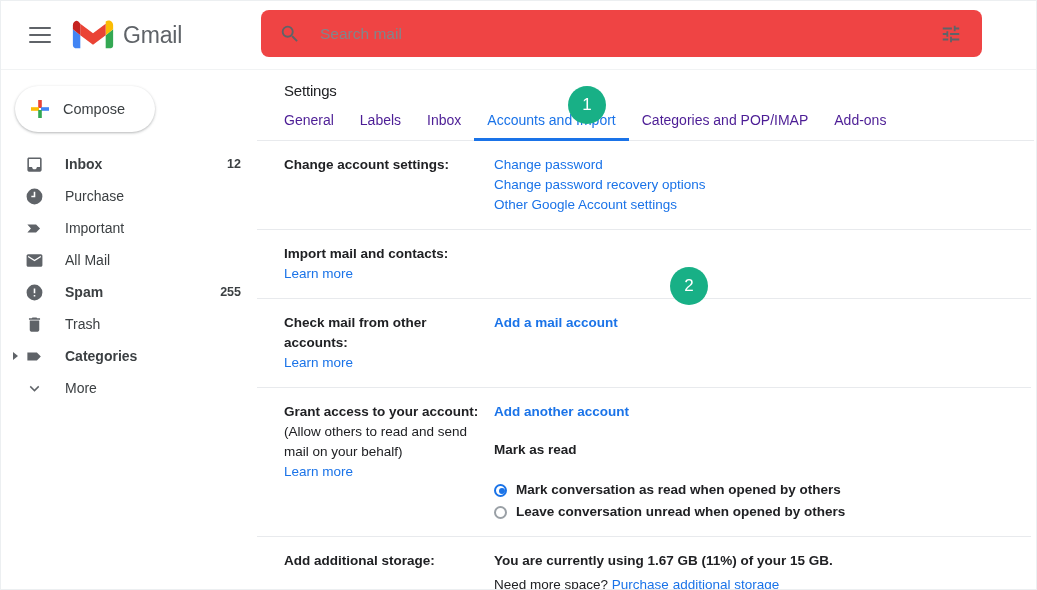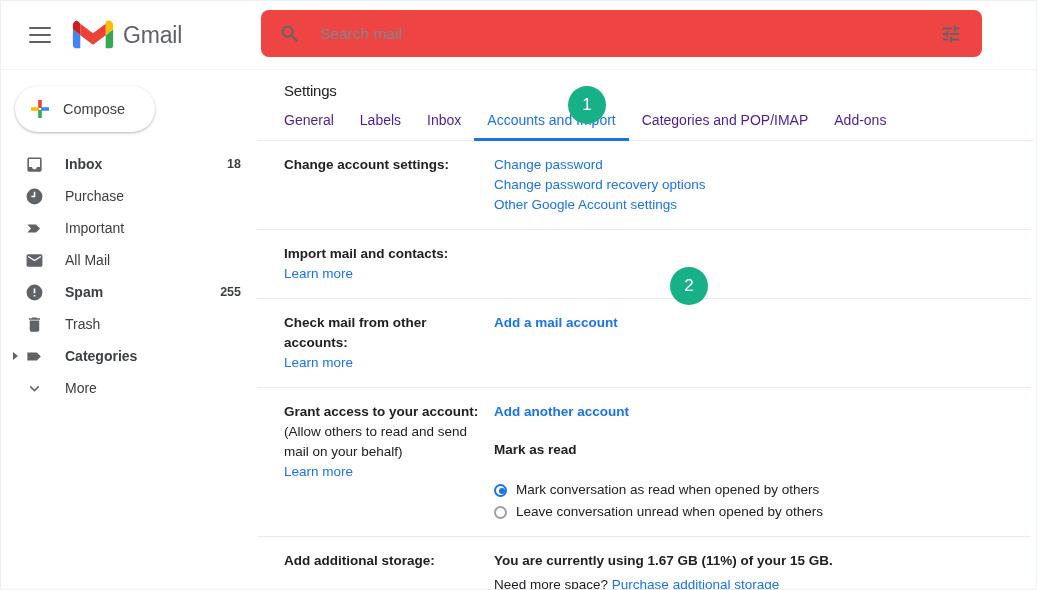--- a/index.html
+++ b/index.html
@@ -228,21 +228,21 @@
     font-weight: bold;
     margin-top: 18px;
     margin-bottom: 20px;
   }
   .radio-row {
     display: flex;
     align-items: center;
     gap: 9px;
     margin-top: 2px;
     cursor: pointer;
-    font-weight: normal;
+    font-weight: bold;
   }
   .radio {
     width: 13px; height: 13px;
     border-radius: 50%;
     border: 2px solid #9aa0a6;
     box-sizing: border-box;
     flex: none;
     position: relative;
   }
   .radio.checked { border-color: #1a73e8; }
@@ -326,21 +326,21 @@
 
     <div class="nav">
 
       <div class="nav-item bold" style="margin-top:4px;">
         <span class="nav-icon">
           <svg width="19" height="19" viewBox="0 0 24 24" fill="#5f6368">
             <path d="M19 3H5c-1.1 0-2 .9-2 2v14c0 1.1.9 2 2 2h14c1.1 0 2-.9 2-2V5c0-1.1-.9-2-2-2zm0 12h-4c0 1.66-1.35 3-3 3s-3-1.34-3-3H4.99V5H19v10z"></path>
           </svg>
         </span>
         <span class="nav-label">Inbox</span>
-        <span class="nav-count">18</span>
+        <span class="nav-count">12</span>
       </div>
 
       <div class="nav-item">
         <span class="nav-icon">
           <svg width="19" height="19" viewBox="0 0 24 24" fill="#5f6368">
             <path d="M12 2a10 10 0 100 20 10 10 0 000-20zm1 11h-5v-2h3V6h2v7z"></path>
           </svg>
         </span>
         <span class="nav-label">Purchase</span>
         <span class="nav-count"></span>

